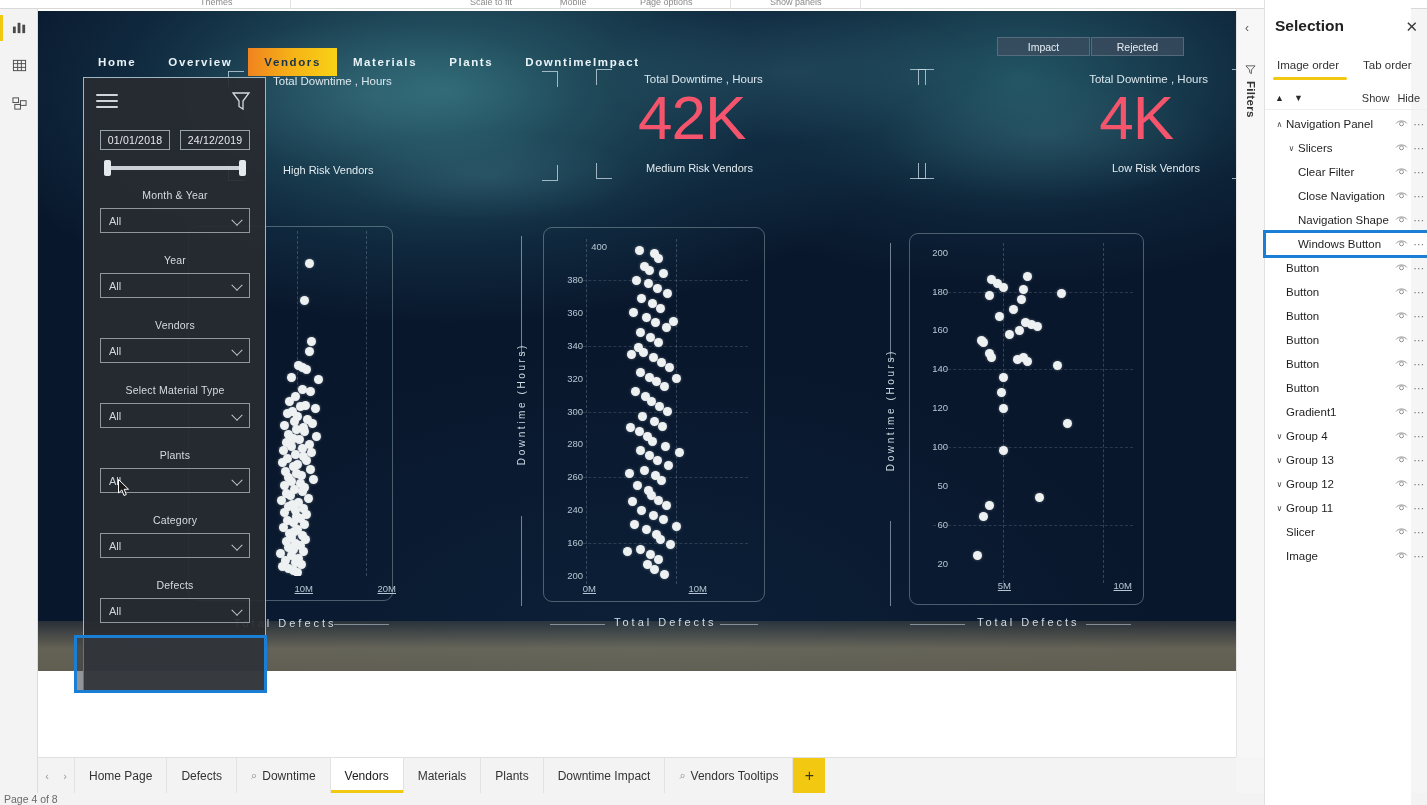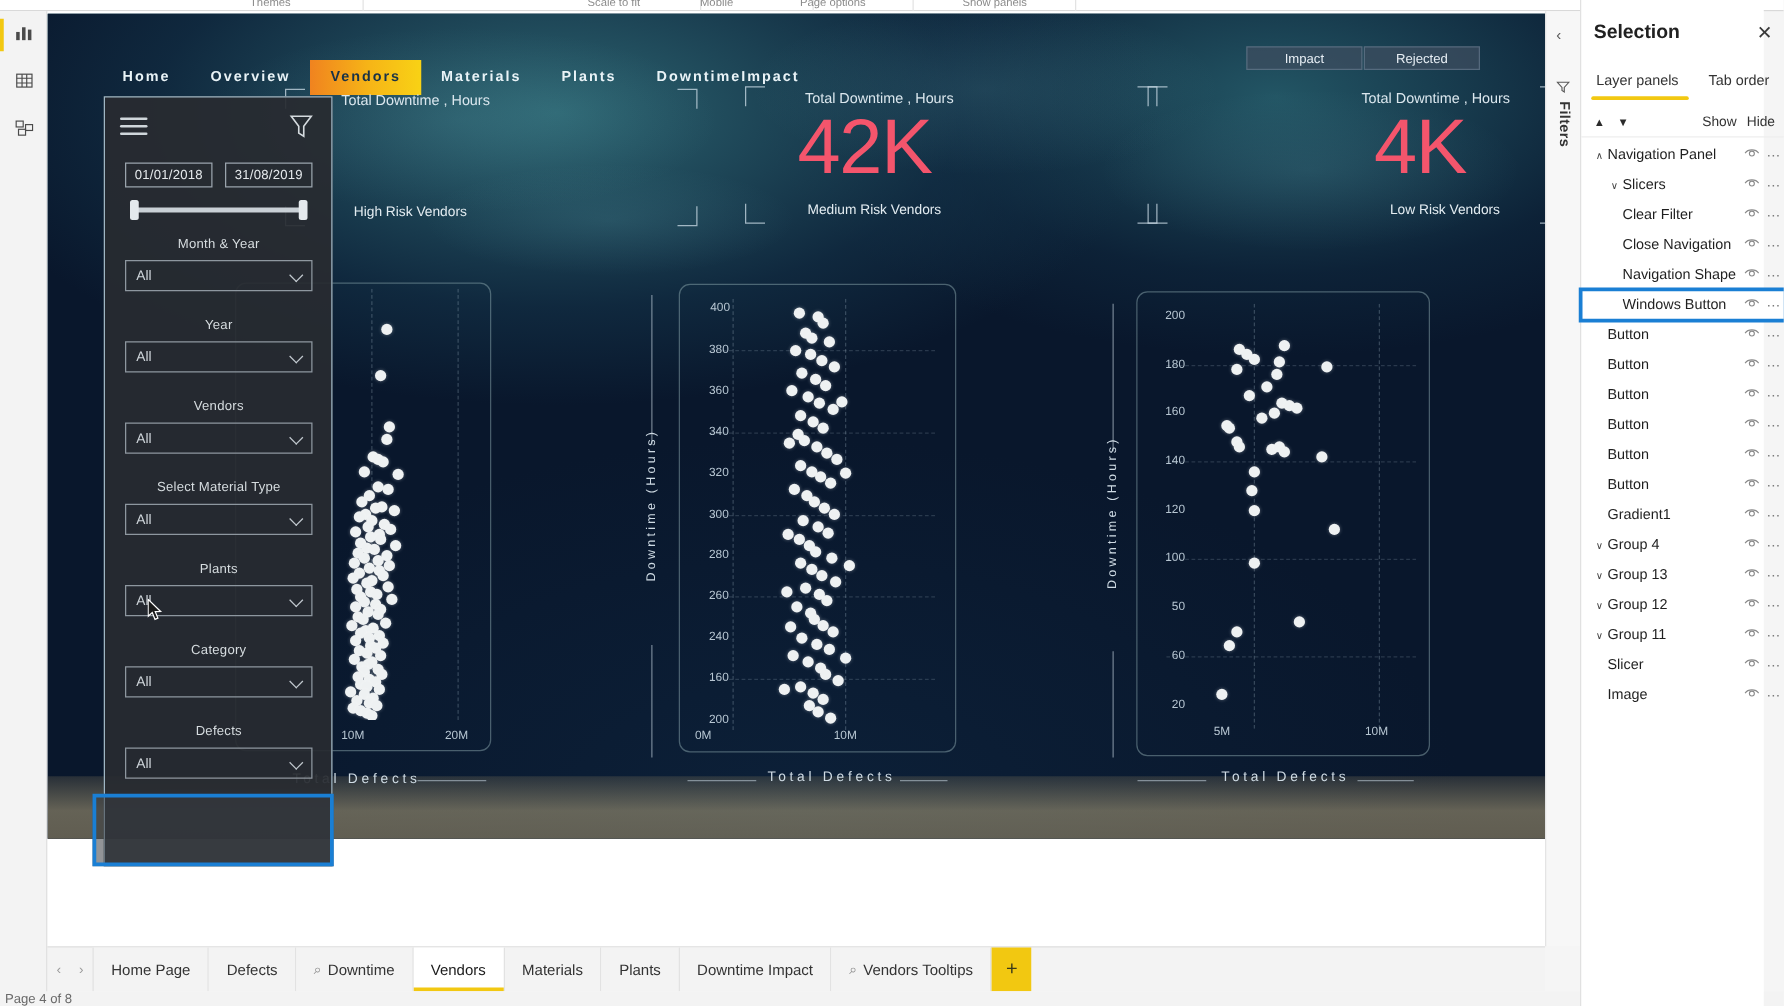--- a/index.html
+++ b/index.html
@@ -172,21 +172,21 @@
   .plot .gv, .plot .gh {
     position: absolute; border-color: rgba(170,190,205,0.22);
   }
   .plot .gv { border-left: 1px dashed rgba(170,190,205,0.28); top: 0; bottom: 0; }
   .plot .gh { border-top: 1px dashed rgba(170,190,205,0.20); left: 0; right: 0; }
   .dot {
     position: absolute; border-radius: 50%;
     background: #eef1f2; box-shadow: 0 0 3px rgba(255,255,255,.35);
   }
   .ytick { position: absolute; font-size: 9.5px; color: #b7c6d2; text-align: right; width: 30px; }
-  .xtick { position: absolute; font-size: 9.5px; color: #b7c6d2; text-align: left; width: 40px; }
+  .xtick { position: absolute; font-size: 9.5px; color: #b7c6d2; text-align: right; width: 40px; text-decoration: underline; }
   .axis-title-y {
     position: absolute; writing-mode: vertical-rl; transform: rotate(180deg);
     font-size: 10px; letter-spacing: 2.6px; color: #cfdbe4; white-space: nowrap;
   }
   .axis-rule-v { position: absolute; width: 1px; background: rgba(200,215,225,.55); }
   .axis-title-x { position: absolute; font-size: 11px; letter-spacing: 3px; color: #cfdbe4; white-space: nowrap; }
   .axis-rule-h { position: absolute; height: 1px; background: rgba(200,215,225,.55); }
 
   
   #tabbar {
@@ -564,21 +564,21 @@
         <div class="ytick" style="left: 515px; top: 558.786px;">200</div>
         <div class="ytick" style="left: 515px; top: 525.929px;">160</div>
         <div class="ytick" style="left: 515px; top: 493.071px;">240</div>
         <div class="ytick" style="left: 515px; top: 460.214px;">260</div>
         <div class="ytick" style="left: 515px; top: 427.357px;">280</div>
         <div class="ytick" style="left: 515px; top: 394.5px;">300</div>
         <div class="ytick" style="left: 515px; top: 361.643px;">320</div>
         <div class="ytick" style="left: 515px; top: 328.786px;">340</div>
         <div class="ytick" style="left: 515px; top: 295.929px;">360</div>
         <div class="ytick" style="left: 515px; top: 263.071px;">380</div>
-        <div class="ytick" style="left: 516px; top: 230.214px;">400</div>
+        <div class="ytick" style="left: 539px; top: 230.214px;">400</div>
       </div>
     <div class="xtick" style="left:518px;top:572px;">0M</div>
     <div class="xtick" style="left:629px;top:572px;">10M</div>
     <div class="axis-rule-h" style="left:512px;top:613px;width:55px;"></div>
     <div class="axis-title-x" style="left:576px;top:605px;">Total Defects</div>
     <div class="axis-rule-h" style="left:682px;top:613px;width:38px;"></div>
 
     <div class="scatter-box" style="left:871px;top:222px;width:235px;height:372px;"></div>
     <div class="axis-rule-v" style="left:852px;top:232px;height:118px;"></div>
     <div class="axis-title-y" style="left:847px;top:338px;">Downtime (Hours)</div>
@@ -646,21 +646,21 @@
           <span></span>
           <span></span>
       </div>
       <div id="slicer-funnel">
         <svg width="20" height="22" viewBox="0 0 20 22" aria-hidden="true">
           <path d="M2 3 L18 3 L12 11 L12 19 L8 16.5 L8 11 Z" fill="none" stroke="#d4dade" stroke-width="1.3"></path>
         </svg>
       </div>
       <div class="date-row">
         <span class="date-box">01/01/2018</span>
-        <span class="date-box">31/08/2019</span>
+        <span class="date-box">24/12/2019</span>
       </div>
       <div id="date-slider">
         <span class="track"></span>
         <span class="handle" style="left:0px;"></span>
         <span class="handle" style="right:0px;"></span>
       </div>
       <div id="slicer-groups">
           <div class="slicer-group" style="top: 111px;">
             <div class="slicer-label">Month &amp; Year</div>
             <div class="slicer-dd">
@@ -767,21 +767,21 @@
   </div>
   <div id="rail-filter-text">Filters</div>
 </div>
 
 <div id="selection-pane">
   <div id="sel-header">
     <span id="sel-title">Selection</span>
     <span id="sel-close">✕</span>
   </div>
   <div id="sel-tabs">
-      <div class="sel-tab active">Layer panels</div>
+      <div class="sel-tab active">Image order</div>
       <div class="sel-tab">Tab order</div>
     </div>
   <div id="sel-toolbar">
     <span id="sel-up">▲</span>
     <span id="sel-down">▼</span>
     <span id="sel-show">Show</span>
     <span id="sel-hide">Hide</span>
   </div>
   <div id="sel-list">
       <div class="sel-row">

